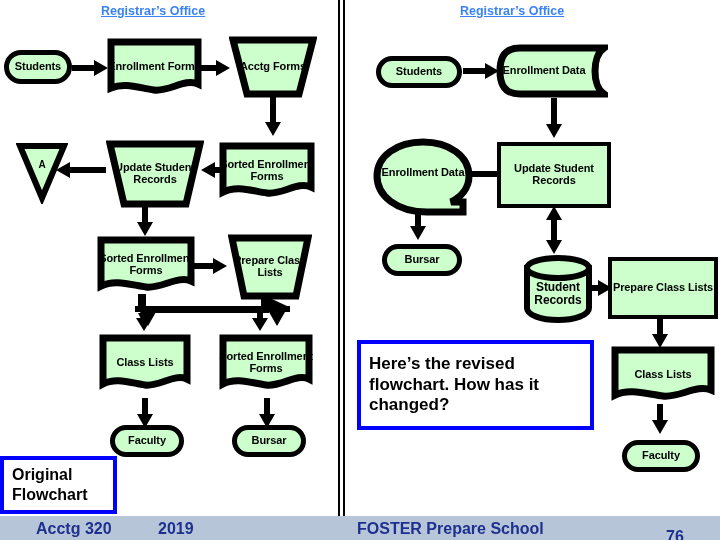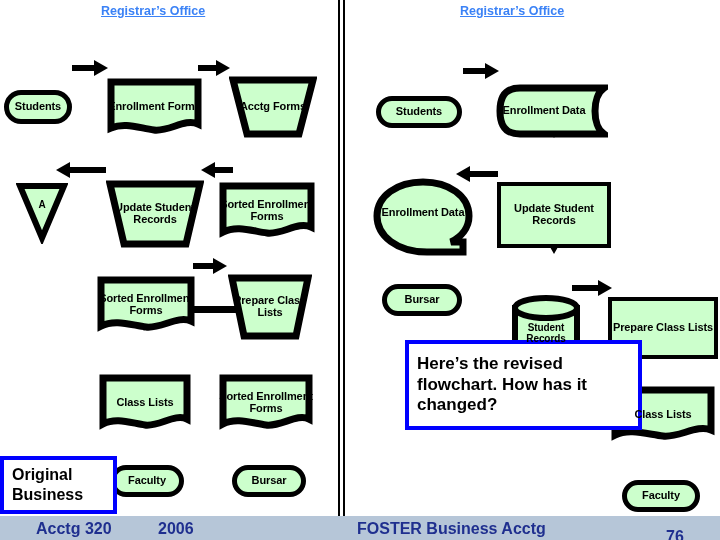--- a/index.html
+++ b/index.html
@@ -17,21 +17,21 @@
   }
 
   
   .divider{position:absolute;background:#000;}
 
   
   .node{
     position:absolute;box-sizing:border-box;
     display:flex;align-items:center;justify-content:center;
     text-align:center;font-weight:bold;color:#000;
-    line-height:1.06;letter-spacing:-0.1px;margin-top:40px;
+    line-height:1.06;letter-spacing:-0.1px;
   }
   .node .lbl{display:block;width:100%;}
 
   
   .shp-process{
     background:#ccffcc;border:4px solid #000;
   }
 
   
   .shp-terminator{
@@ -297,21 +297,21 @@
   </div>
 
   <div class="node shp-process" style="left:497px;top:142px;width:114px;height:66px;font-size:11px;">
     <span class="lbl">Update Student Records</span>
   </div>
 
   <div class="node shp-terminator" style="left:382px;top:244px;width:80px;height:32px;font-size:11px;">
     <span class="lbl">Bursar</span>
   </div>
 
-  <div class="node shp-db" style="left:510px;top:252px;width:72px;height:72px;font-size:10px;">
+  <div class="node shp-db" style="left:522px;top:252px;width:72px;height:72px;font-size:12px;">
     <svg class="dbsvg" viewBox="0 0 72 72" preserveAspectRatio="none">
       <path d="M5 16 V56 C5 63 19 68 36 68 C53 68 67 63 67 56 V16 Z" fill="#ccffcc" stroke="#000" stroke-width="6"></path>
       <ellipse cx="36" cy="16" rx="31" ry="10" fill="#ccffcc" stroke="#000" stroke-width="6"></ellipse>
     </svg>
     <span class="lbl" style="margin-top:12px;">Student Records</span>
   </div>
 
   <div class="node shp-process" style="left:608px;top:257px;width:110px;height:62px;font-size:11px;">
     <span class="lbl">Prepare Class Lists</span>
   </div>
@@ -321,27 +321,27 @@
       <path d="M4 4 H100 V44 C86 38 68 52 52 50 C36 48 18 42 4 49 Z" fill="#ccffcc" stroke="#000" stroke-width="7"></path>
     </svg>
     <span class="lbl">Class Lists</span>
   </div>
 
   <div class="node shp-terminator" style="left:622px;top:440px;width:78px;height:32px;font-size:11px;">
     <span class="lbl">Faculty</span>
   </div>
 
   <div class="callout" style="left:0px;top:456px;width:117px;height:58px;font-size:16px;">
-    <span class="ctext">Original Business</span>
-  </div>
-
-  <div class="callout" style="left:357px;top:340px;width:237px;height:90px;font-size:17px;margin-left:48px;">
+    <span class="ctext">Original Flowchart</span>
+  </div>
+
+  <div class="callout" style="left:357px;top:340px;width:237px;height:90px;font-size:17px;">
     <span class="ctext">Here’s the revised flowchart. How has it changed?</span>
   </div>
 
   <div class="footer">
     <span class="f-course">Acctg 320</span>
-    <span class="f-year">2006</span>
-    <span class="f-school">FOSTER Business Acctg</span>
+    <span class="f-year">2019</span>
+    <span class="f-school">FOSTER Prepare School</span>
     <span class="f-page">76</span>
   </div>
 
 </div>
 
 </body></html>

